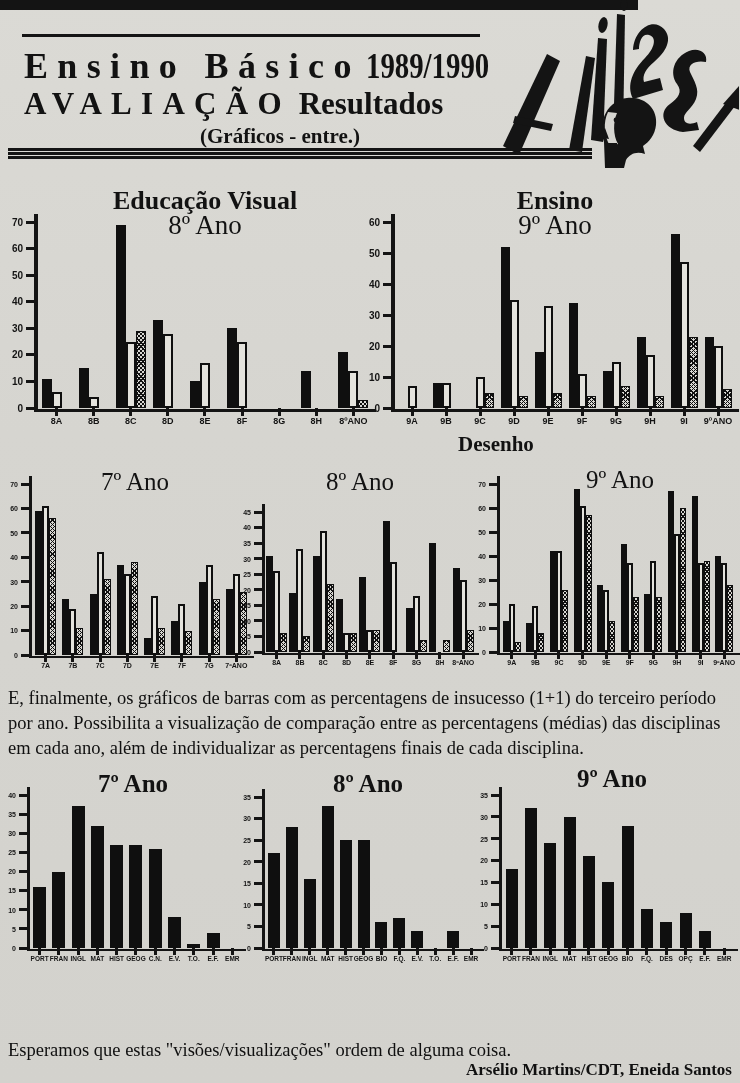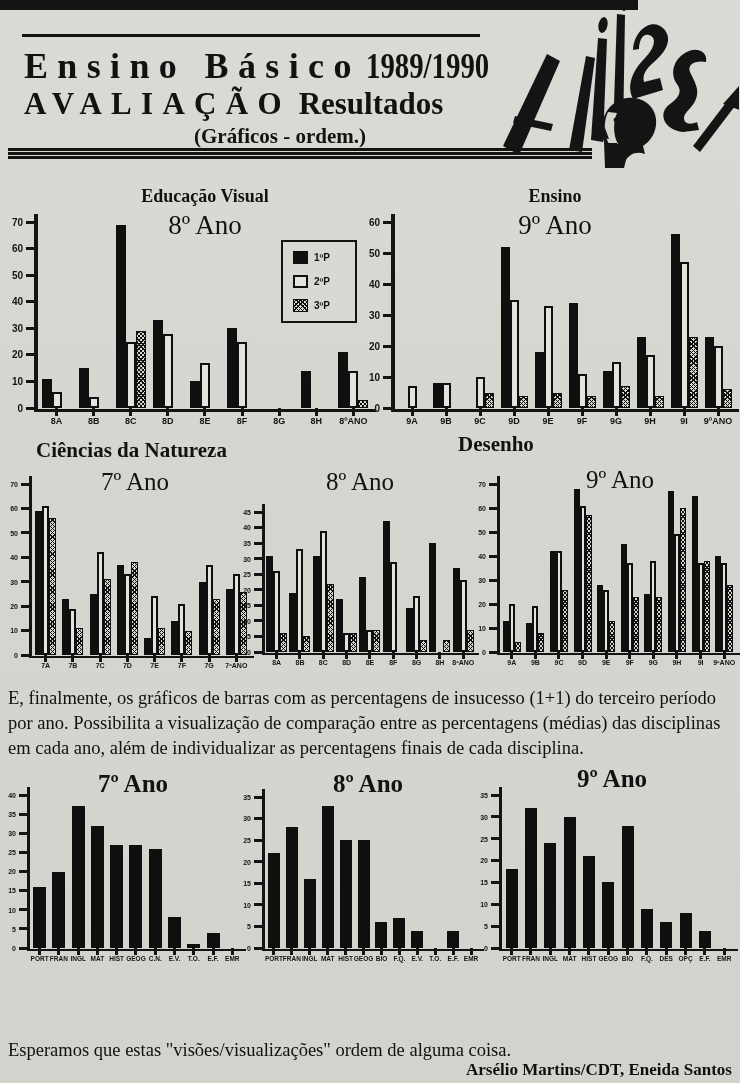--- a/index.html
+++ b/index.html
@@ -11,21 +11,21 @@
   
   .t1{font-weight:700;font-size:36px;white-space:nowrap;line-height:1;}
   .sp1{letter-spacing:0.26em;}
   .nums{display:inline-block;transform:scaleX(0.8);transform-origin:left bottom;margin-left:-4px;}
   .t2{font-weight:700;font-size:31px;white-space:nowrap;line-height:1;}
   .sp2{letter-spacing:0.30em;}
   .t3{font-weight:700;font-size:21px;white-space:nowrap;}
   .rule1{height:3px;background:#141414;}
   .rule2{height:11px;background:linear-gradient(#141414 0 3px,transparent 3px 4px,#141414 4px 7px,transparent 7px 8px,#141414 8px 11px);}
   
-  .chart-title{font-weight:700;font-size:18px;text-align:center;white-space:nowrap;}
+  .chart-title{font-weight:700;font-size:26px;text-align:center;white-space:nowrap;}
   .chart-sub{font-size:27px;text-align:center;white-space:nowrap;}
   .chart-sub.bold{font-weight:700;font-size:25px;}
   
   .plot{position:absolute;}
   .axis{position:absolute;background:#141414;}
   .ytick{position:absolute;background:#141414;}
   .ylab{position:absolute;font-family:"Liberation Sans",sans-serif;font-weight:700;color:#141414;white-space:nowrap;}
   .xstub{position:absolute;background:#141414;}
   .groups{position:absolute;left:0;top:0;right:0;bottom:0;display:flex;align-items:flex-end;}
   .group{flex:1;height:100%;position:relative;display:flex;align-items:flex-end;justify-content:center;}
@@ -60,21 +60,21 @@
 
   <div class="abs rule1" style="left:22px;top:34px;width:458px;"></div>
   <div class="abs t1" style="left:24px;top:48px;">
     <span class="sp1">Ensino Básico</span>
     <span class="nums">1989/1990</span>
   </div>
   <div class="abs t2" style="left:24px;top:88px;">
     <span class="sp2">AVALIAÇÃO</span>
     <span>Resultados</span>
   </div>
-  <div class="abs t3" style="left:180px;top:124px;width:200px;text-align:center;">(Gráficos - ordem.)</div>
+  <div class="abs t3" style="left:180px;top:124px;width:200px;text-align:center;">(Gráficos - entre.)</div>
   <div class="abs rule2" style="left:8px;top:148px;width:584px;"></div>
 
   <svg class="abs" style="left:487px;top:0;" width="252" height="170" viewBox="0 0 252 170">
     <g fill="#141414">
       <polygon points="16,146 60,54 73,61 32,155"></polygon>
       <polygon points="28,116 66,124 64,131 26,123"></polygon>
       <polygon points="82,150 99,56 108,58 95,152"></polygon>
       <polygon points="104,140 111,38 120,39 116,142"></polygon>
       <ellipse cx="116" cy="25" rx="4.5" ry="8" transform="rotate(12 116 25)"></ellipse>
       <polygon points="126,134 130,14 138,15 136,135"></polygon>
@@ -269,36 +269,21 @@
         <div class="group">
           <div class="bar s0" style="width: 9px; height: 71.3px;"></div>
           <div class="bar s1" style="width: 9px; height: 62px;"></div>
           <div class="bar s2" style="width: 9px; height: 18.6px;"></div>
           <div class="catlab" style="font-size: 9px; margin-top: 8px;">9ºANO</div>
           <div class="xstub" style="left: 50%; top: 100%; width: 3px; height: 8px; margin-left: -1.5px;"></div>
         </div>
       </div>
     </div>
 
-  <div class="legend" style="left:281px;top:240px;width:52px;">
-    <div class="leg-row">
-      <span class="sw s0"></span>
-      <span class="leg-label">1ºP</span>
-    </div>
-    <div class="leg-row">
-      <span class="sw s1"></span>
-      <span class="leg-label">2ºP</span>
-    </div>
-    <div class="leg-row">
-      <span class="sw s2"></span>
-      <span class="leg-label">3ºP</span>
-    </div>
-  </div>
-
-  <div class="abs chart-title" style="left:36px;top:438px;width:230px;text-align:left;font-size:21px;">Ciências da Natureza</div>
+
   <div class="abs chart-sub" style="left:60px;top:468px;width:150px;font-size:25px;">7º Ano</div>
   <div class="abs chart-sub" style="left:285px;top:468px;width:150px;font-size:25px;">8º Ano</div>
   <div class="abs chart-title" style="left:458px;top:432px;width:120px;text-align:left;font-size:21px;">Desenho</div>
   <div class="abs chart-sub" style="left:545px;top:466px;width:150px;font-size:25px;">9º Ano</div>
 
   <div class="plot" style="left: 32px; top: 484px; width: 218px; height: 171px;">
       <div class="axis" style="left: -3px; top: -8px; width: 3px; height: 182px;"></div>
       <div class="axis" style="left: -3px; bottom: -3px; width: 225px; height: 2px;"></div>
       <div class="ytick" style="left: -11px; bottom: -1.5px; width: 8px; height: 3px;"></div>
       <div class="ylab" style="right: 232px; bottom: -3.85px; font-size: 7px;">0</div>

